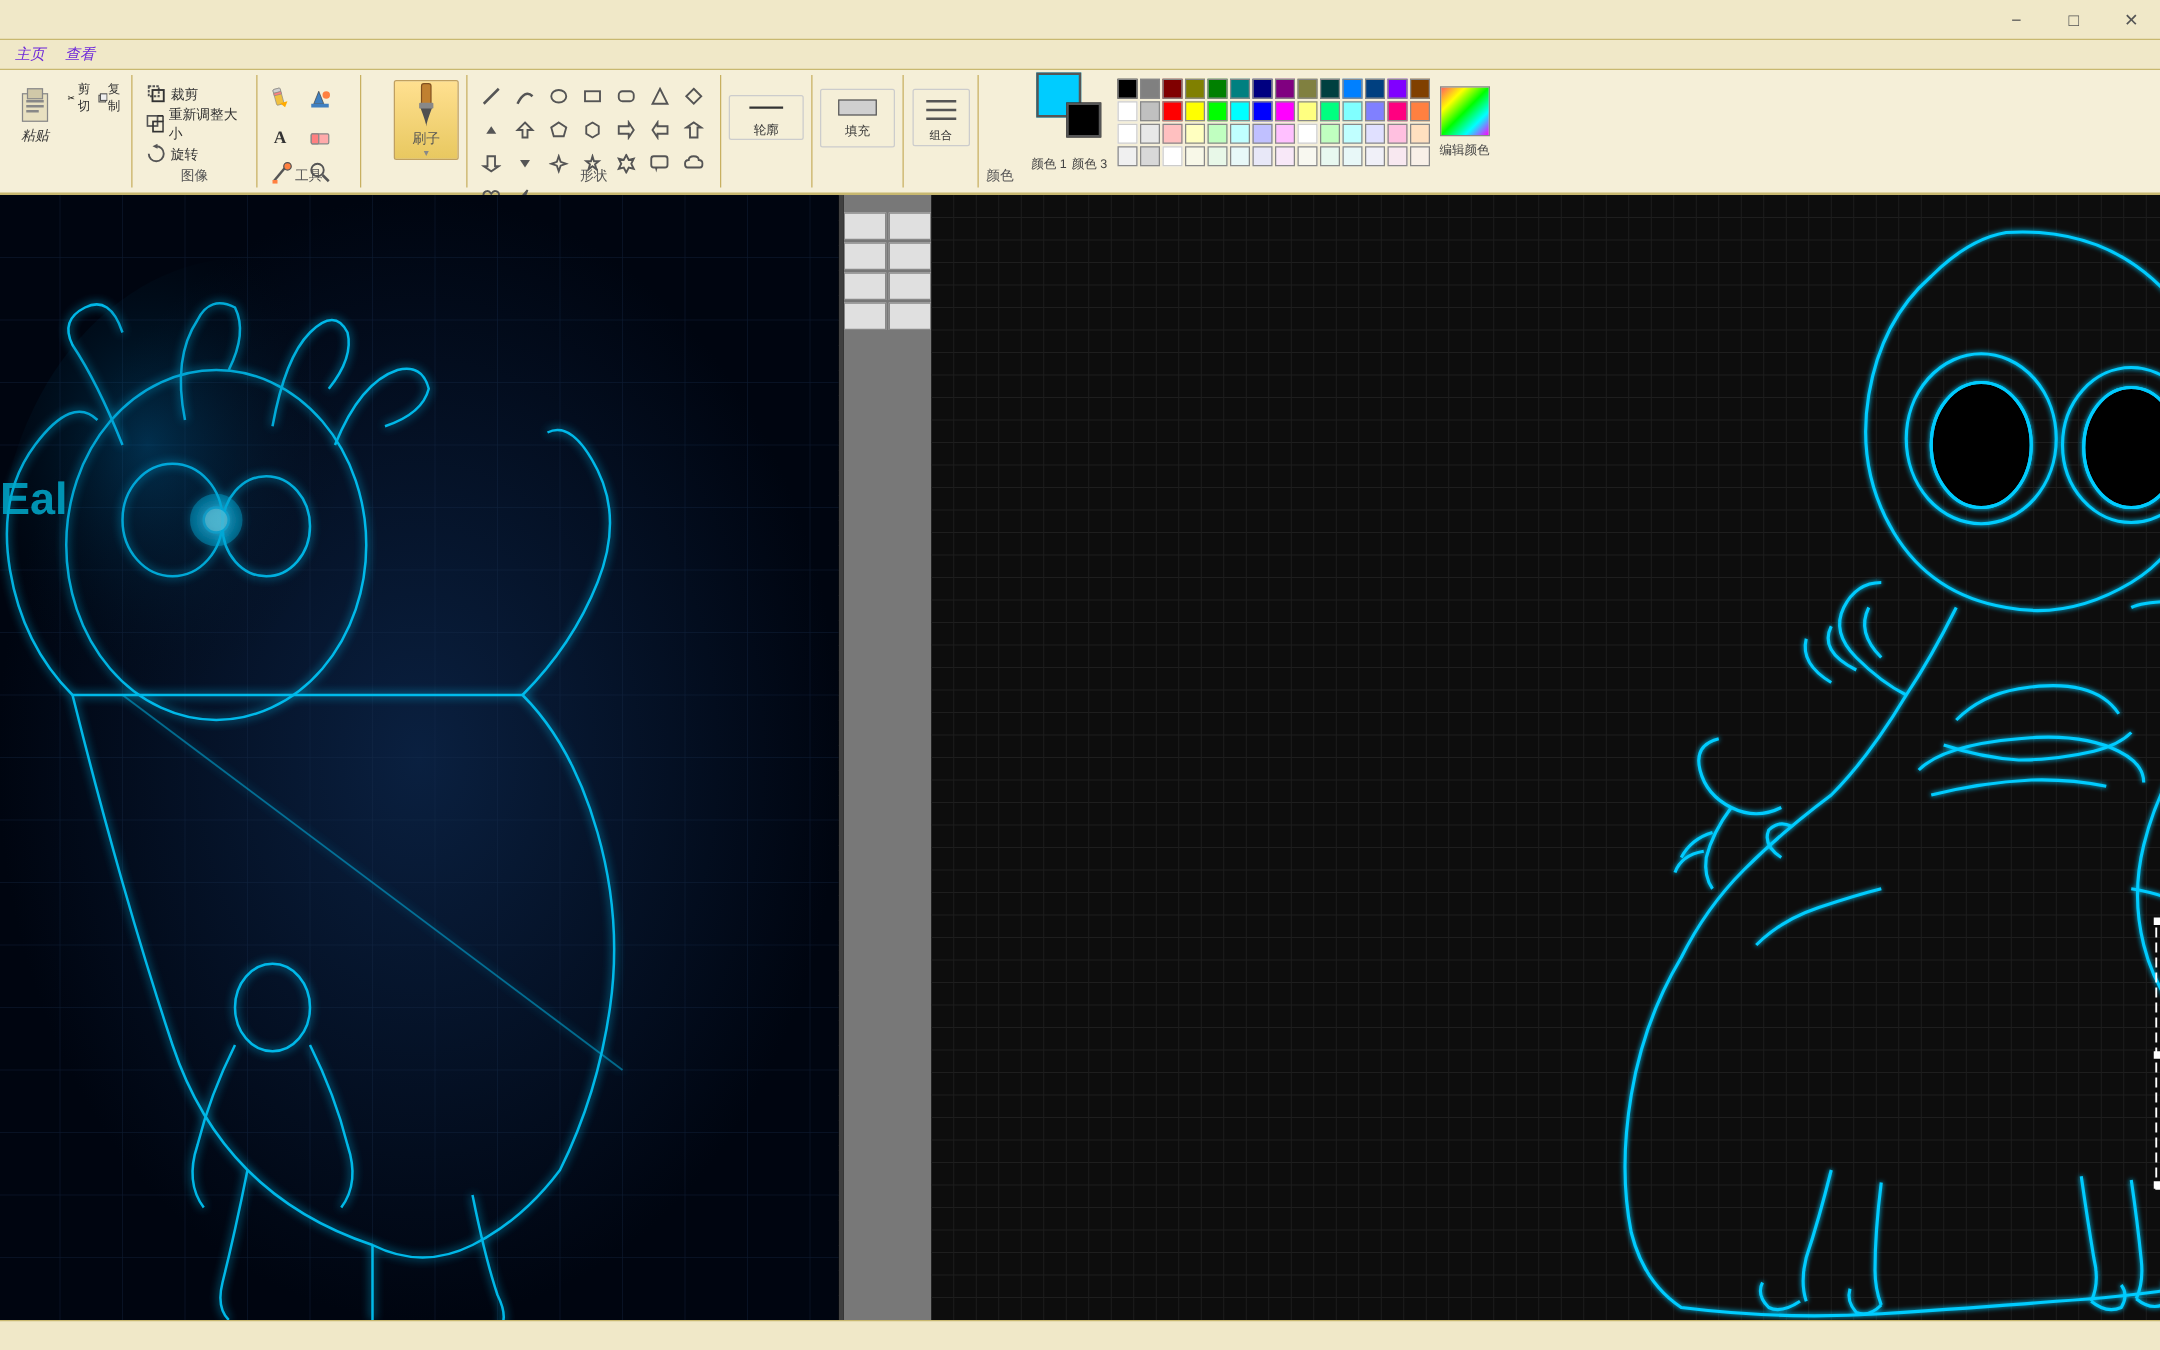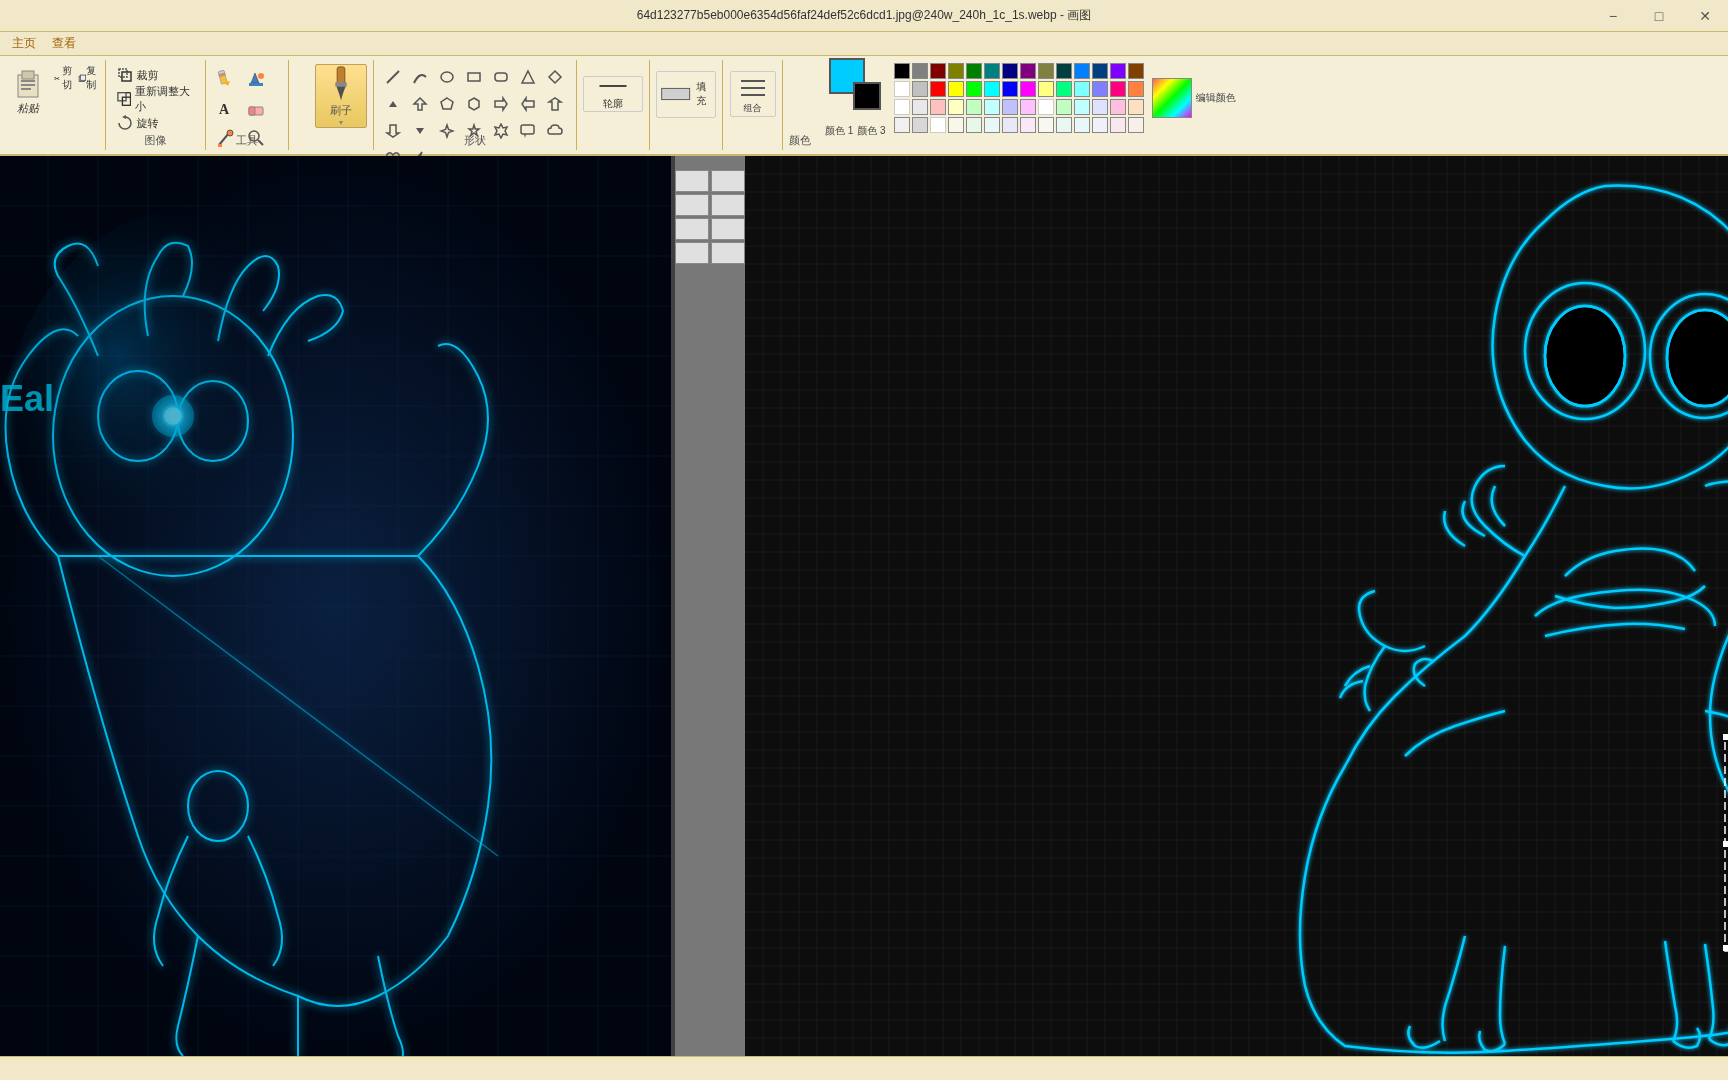--- a/index.html
+++ b/index.html
@@ -53,22 +53,23 @@
       height: 24px;
       background: #f0e8c8;
       display: flex;
       align-items: center;
       padding: 0 4px;
       border-bottom: 1px solid #c8b870;
     }
     .menu-item {
       padding: 2px 8px;
       font-size: 12px;
-      color: #a16207;
+      color: #6d28d9;
       cursor: pointer;
+      font-style: italic;
     }
 
     
     #ribbon {
       width: 100%;
       height: 100px;
       background: #f5efd8;
       border-bottom: 2px solid #c8b870;
       display: flex;
       flex-direction: row;
@@ -225,21 +226,20 @@
       background: linear-gradient(180deg, #ffe090 0%, #e8c860 100%);
       border-radius: 2px;
     }
 
     
   </style>
 </head>
 <body>
 
 <div id="title-bar">
-  <span class="title-text">64d123277b5eb000e6354d56faf24def52c6dcd1.jpg@240w_240h_1c_1s.webp - 画图</span>
   <div class="window-controls">
     <div class="win-btn">−</div>
     <div class="win-btn">□</div>
     <div class="win-btn close">✕</div>
   </div>
 </div>
 
 <div id="menu-bar">
   <div class="menu-item">主页</div>
   <div class="menu-item">查看</div>
@@ -513,21 +513,21 @@
           <line x1="5" y1="10" x2="35" y2="10" stroke="#333" stroke-width="2"></line>
         </svg>
         <span style="font-size:10px;">轮廓</span>
       </div>
     </div>
     <div class="ribbon-group-label"></div>
   </div>
 
   <div class="ribbon-group" style="min-width:70px;align-items:center;justify-content:center;">
     <div style="display:flex;flex-direction:column;align-items:center;gap:4px;padding-bottom:8px;">
-      <div class="icon-btn" style="width:60px;height:47px;flex-direction:row;gap:2px;border:1px solid #ccc;">
+      <div class="icon-btn" style="width:60px;height:47px;flex-direction:column;gap:2px;border:1px solid #ccc;">
         <svg width="40" height="20" viewBox="0 0 40 20">
           <rect x="5" y="4" width="30" height="12" fill="#d0d0d0" stroke="#555" stroke-width="1"></rect>
         </svg>
         <span style="font-size:10px;">填充</span>
       </div>
     </div>
     <div class="ribbon-group-label"></div>
   </div>
 
   <div class="ribbon-group" style="min-width:60px;align-items:center;justify-content:center;">
@@ -621,21 +621,21 @@
         <div class="color-swatch" style="background:#f8e8f8;"></div>
         <div class="color-swatch" style="background:#f8f8f0;"></div>
         <div class="color-swatch" style="background:#e8f8f0;"></div>
         <div class="color-swatch" style="background:#e8f8f8;"></div>
         <div class="color-swatch" style="background:#f0f0f8;"></div>
         <div class="color-swatch" style="background:#f8e8f0;"></div>
         <div class="color-swatch" style="background:#f8f0e8;"></div>
       </div>
     </div>
 
-    <div style="display:flex;flex-direction:row;align-items:center;justify-content:center;gap:4px;cursor:pointer;">
+    <div style="display:flex;flex-direction:column;align-items:center;justify-content:center;gap:4px;cursor:pointer;">
       <div style="width:40px;height:40px;background:linear-gradient(135deg, #ff6060 0%, #ffff00 25%, #00ff00 50%, #00ffff 75%, #ff00ff 100%);border:1px solid #888;"></div>
       <span style="font-size:10px;color:#444;text-align:center;">编辑颜色</span>
     </div>
 
     <div class="ribbon-group-label">颜色</div>
   </div>
 </div>
 
 <div id="canvas-area">
 

